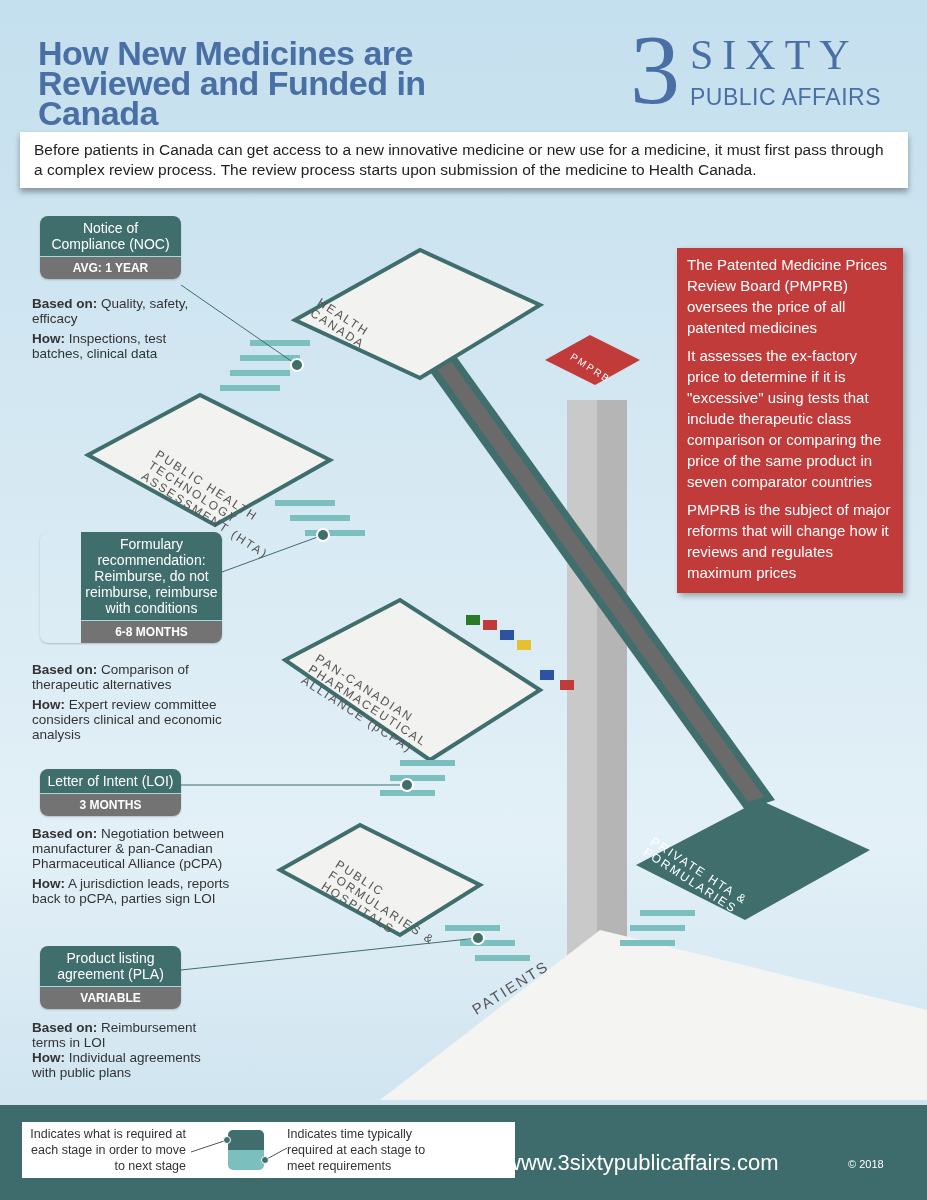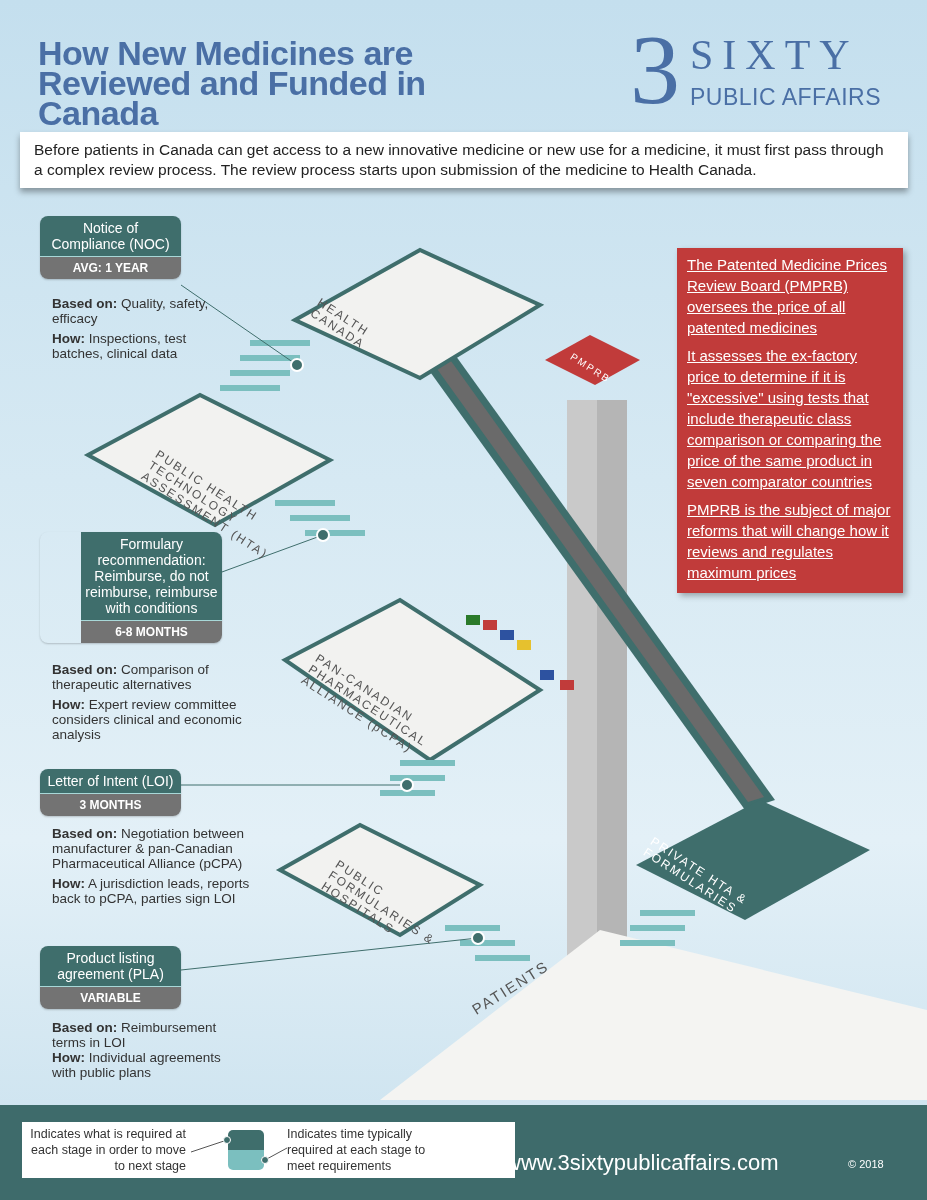--- a/index.html
+++ b/index.html
@@ -10,25 +10,25 @@
   .title{left:38px;top:38px;color:#4a6fa5;font-size:34px;font-weight:bold;line-height:30px;letter-spacing:-0.5px;width:480px;}
   .logo{left:630px;top:28px;width:270px;height:90px;color:#4a6fa5;}
   .logo .three{position:absolute;left:0;top:-8px;font-family:"Liberation Serif",serif;font-size:100px;line-height:100px;}
   .logo .sixty{position:absolute;left:60px;top:2px;font-family:"Liberation Serif",serif;font-size:42px;letter-spacing:9px;line-height:50px;}
   .logo .pa{position:absolute;left:60px;top:56px;font-size:23px;letter-spacing:0.5px;font-weight:normal;}
   .intro{left:20px;top:132px;width:860px;background:#fff;padding:8px 14px;font-size:15.5px;line-height:20px;color:#222;
          box-shadow:0 4px 6px rgba(0,0,0,0.35);}
   .stage-box{position:absolute;left:40px;width:141px;border-radius:8px;overflow:hidden;box-shadow:0 1px 2px rgba(0,0,0,.2);}
   .stage-box .hd{background:#3f6e6c;color:#fff;text-align:center;font-size:14px;line-height:16px;padding:4px 4px;}
   .stage-box .tm{background:#737373;color:#fff;text-align:center;font-size:12px;padding:4px 0;font-weight:bold;border-top:1px solid #a8d8d8;}
-  .desc{position:absolute;left:52px;font-size:13.5px;line-height:15px;color:#333;}
+  .desc{position:absolute;left:32px;font-size:13.5px;line-height:15px;color:#333;}
   .desc p{margin:0 0 5px 0;}
   .desc b{color:#333;}
   .red{left:677px;top:248px;width:206px;background:#c13b3a;color:#fff;font-size:15px;line-height:21px;padding:6px 10px 10px 10px;
-       box-shadow:3px 3px 6px rgba(0,0,0,.3);text-decoration:underline;}
+       box-shadow:3px 3px 6px rgba(0,0,0,.3);}
   .red p{margin:0 0 7px 0;}
   .footer{left:0;top:1105px;width:927px;height:95px;background:#3e6b6b;}
   .legend{left:22px;top:1122px;width:493px;height:56px;background:#fff;}
   .legend .l1{position:absolute;left:4px;top:4px;width:160px;text-align:right;font-size:12.5px;line-height:16px;color:#333;}
   .legend .l2{position:absolute;left:265px;top:4px;width:160px;font-size:12.5px;line-height:16px;color:#333;}
   .legend .sw{position:absolute;left:206px;top:8px;width:36px;height:40px;border-radius:5px;overflow:hidden;}
   .legend .sw .a{height:20px;background:#3f6e6c;}
   .legend .sw .b{height:20px;background:#7bbfbf;}
   .url{left:505px;top:1150px;color:#fff;font-size:22px;}
   .copy{left:848px;top:1158px;color:#fff;font-size:11px;}

